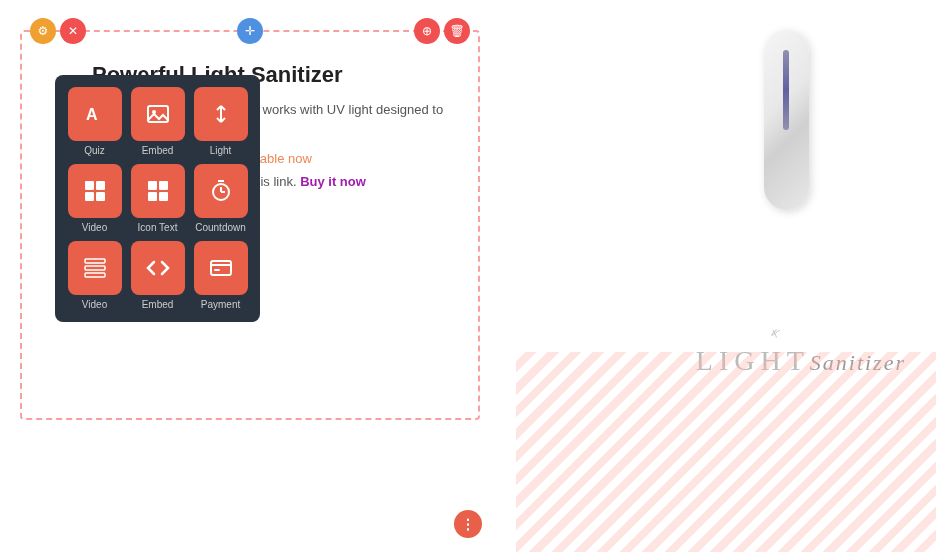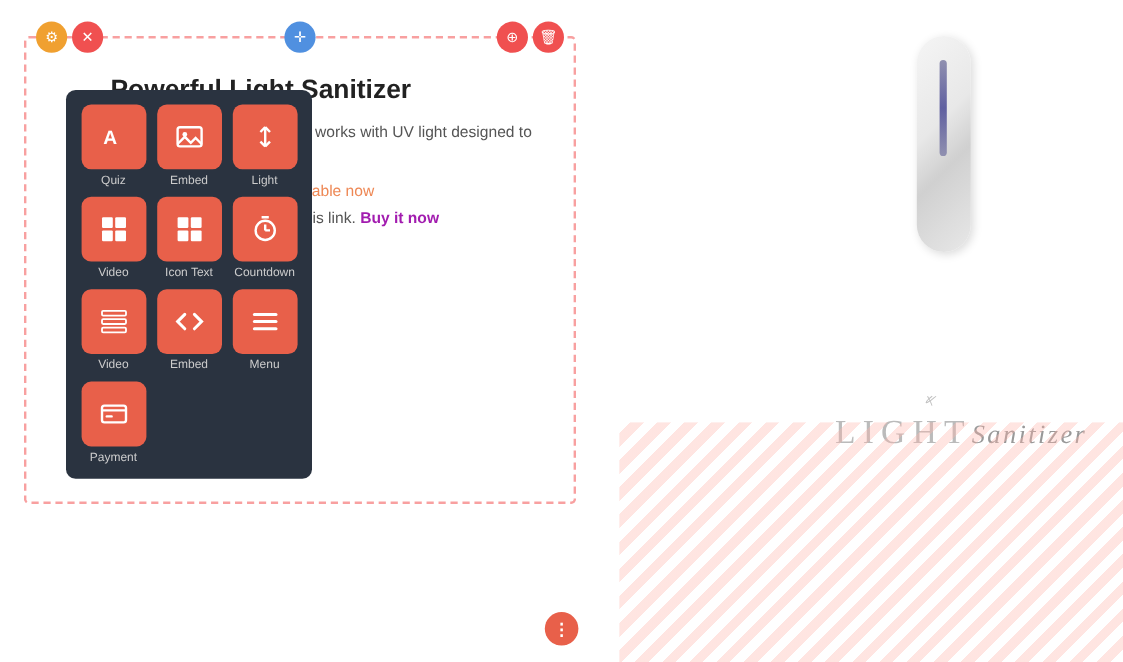--- a/index.html
+++ b/index.html
@@ -388,30 +388,20 @@
         <div class="block-icon-btn">
           <svg viewBox="0 0 24 24">
               <polyline points="8,6 2,12 8,18" fill="none" stroke="white" stroke-width="2.5" stroke-linecap="round"></polyline>
               <polyline points="16,6 22,12 16,18" fill="none" stroke="white" stroke-width="2.5" stroke-linecap="round"></polyline>
             </svg>
         </div>
         <span class="block-label">Embed</span>
       </div>
 
 
-      <div class="block-item">
-        <div class="block-icon-btn">
-          <svg viewBox="0 0 24 24">
-              <line x1="3" y1="6" x2="21" y2="6" stroke="white" stroke-width="2.5" stroke-linecap="round"></line>
-              <line x1="3" y1="12" x2="21" y2="12" stroke="white" stroke-width="2.5" stroke-linecap="round"></line>
-              <line x1="3" y1="18" x2="21" y2="18" stroke="white" stroke-width="2.5" stroke-linecap="round"></line>
-            </svg>
-        </div>
-        <span class="block-label">Menu</span>
-      </div>
 
       <div class="block-item">
         <div class="block-icon-btn">
           <svg viewBox="0 0 24 24">
               <rect x="2" y="5" width="20" height="14" rx="2" fill="none" stroke="white" stroke-width="2"></rect>
               <line x1="2" y1="9" x2="22" y2="9" stroke="white" stroke-width="2"></line>
               <line x1="6" y1="14" x2="10" y2="14" stroke="white" stroke-width="2" stroke-linecap="round"></line>
             </svg>
         </div>
         <span class="block-label">Payment</span>

